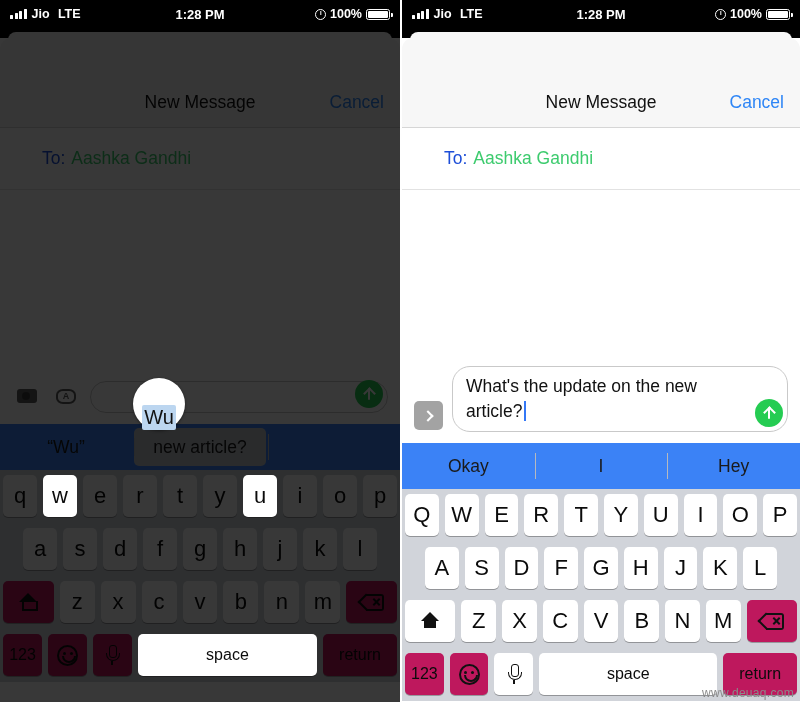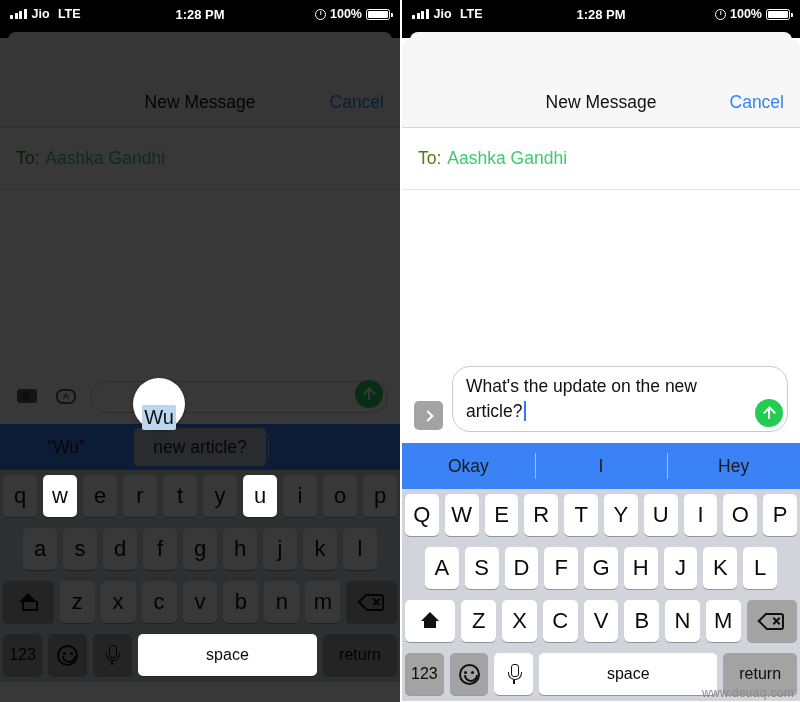--- a/index.html
+++ b/index.html
@@ -57,21 +57,21 @@
     position: absolute; right: 16px; bottom: 14px;
     font-size: 17.5px; color: #2f86f6;
   }
 
   
   .tofield {
     height: 62px; background: #fff; display: flex; align-items: center;
     padding-left: 16px; border-bottom: 1px solid #e2e2e2;
     font-size: 17.5px;
   }
-  .to-label { color: #4d7c0f; margin-right: 6px; }
+  .to-label { color: #1d4ed8; margin-right: 6px; margin-left: 26px; }
   .to-value { color: #3dcb6e; }
 
   
   .convo { background: #fff; position: relative; }
 
   
   .inputbar {
     position: relative; background: #fff;
     display: flex; align-items: flex-end; gap: 9px;
     padding: 9px 12px 11px 12px;
@@ -133,21 +133,21 @@
 
   
   .keyboard { background: #d1d4da; padding: 5px 3px 4px 3px; }
   .krow { display: flex; justify-content: center; gap: 6px; margin-bottom: 11px; }
   .krow:last-child { margin-bottom: 2px; }
   .key {
     background: #fff; border-radius: 5px; box-shadow: 0 1px 0 rgba(0,0,0,.30);
     height: 42px; flex: 1 1 0; display:flex; align-items:center; justify-content:center;
     font-size: 22px; color: #0b0b0b;
   }
-  .key.gray { background: #a3a3a3; box-shadow: 0 1px 0 rgba(0,0,0,.28); }
+  .key.gray { background: #be185d; box-shadow: 0 1px 0 rgba(0,0,0,.28); }
   .key.wide { flex: 1.45 1 0; }
   .key.space { flex: 4.6 1 0; font-size: 16px; }
   .key.bottom { height: 42px; font-size: 16px; }
   .krow.r2 { padding: 0 20px; }
   .krow.r4 { gap: 6px; }
 
   .shift-glyph { width: 18px; height: 18px; position: relative; }
   .shift-glyph::before {
     content:""; position:absolute; left:3px; top:8px; width:12px; height:8px; background:#111;
   }

